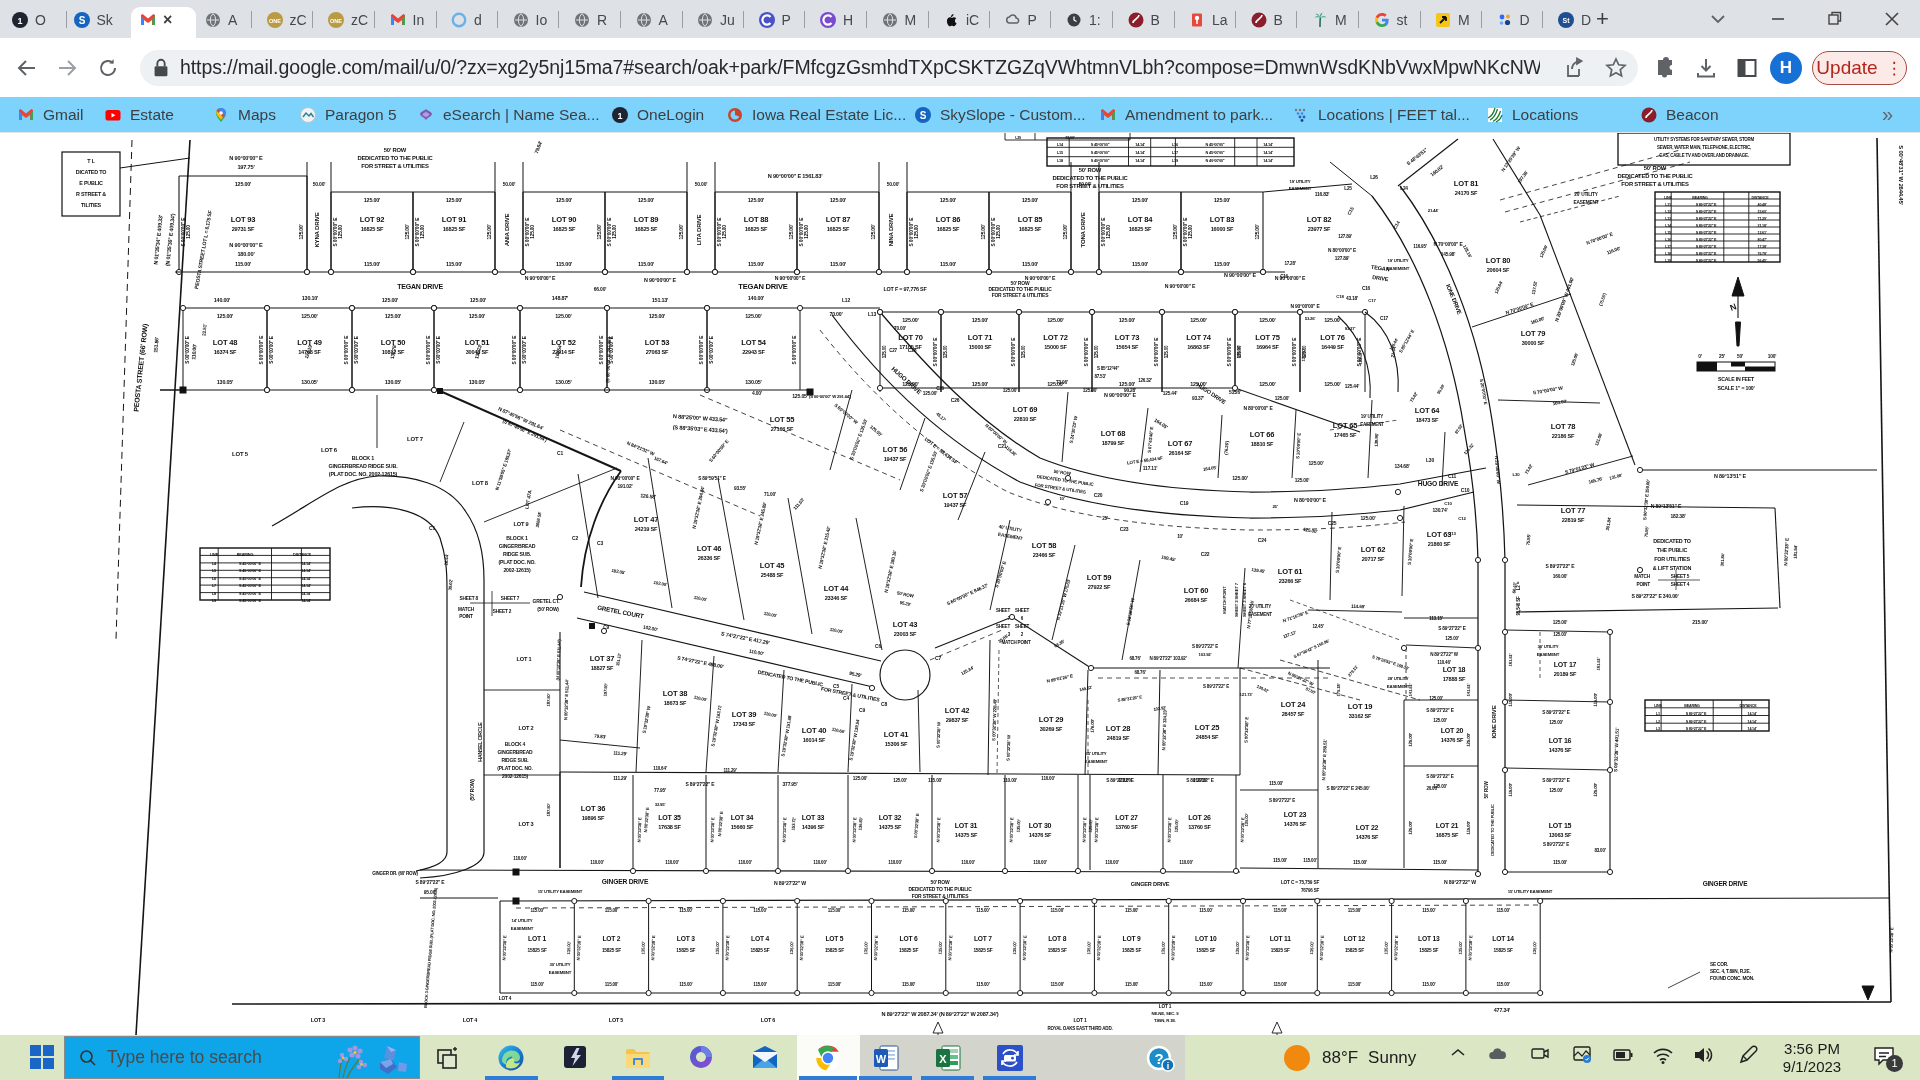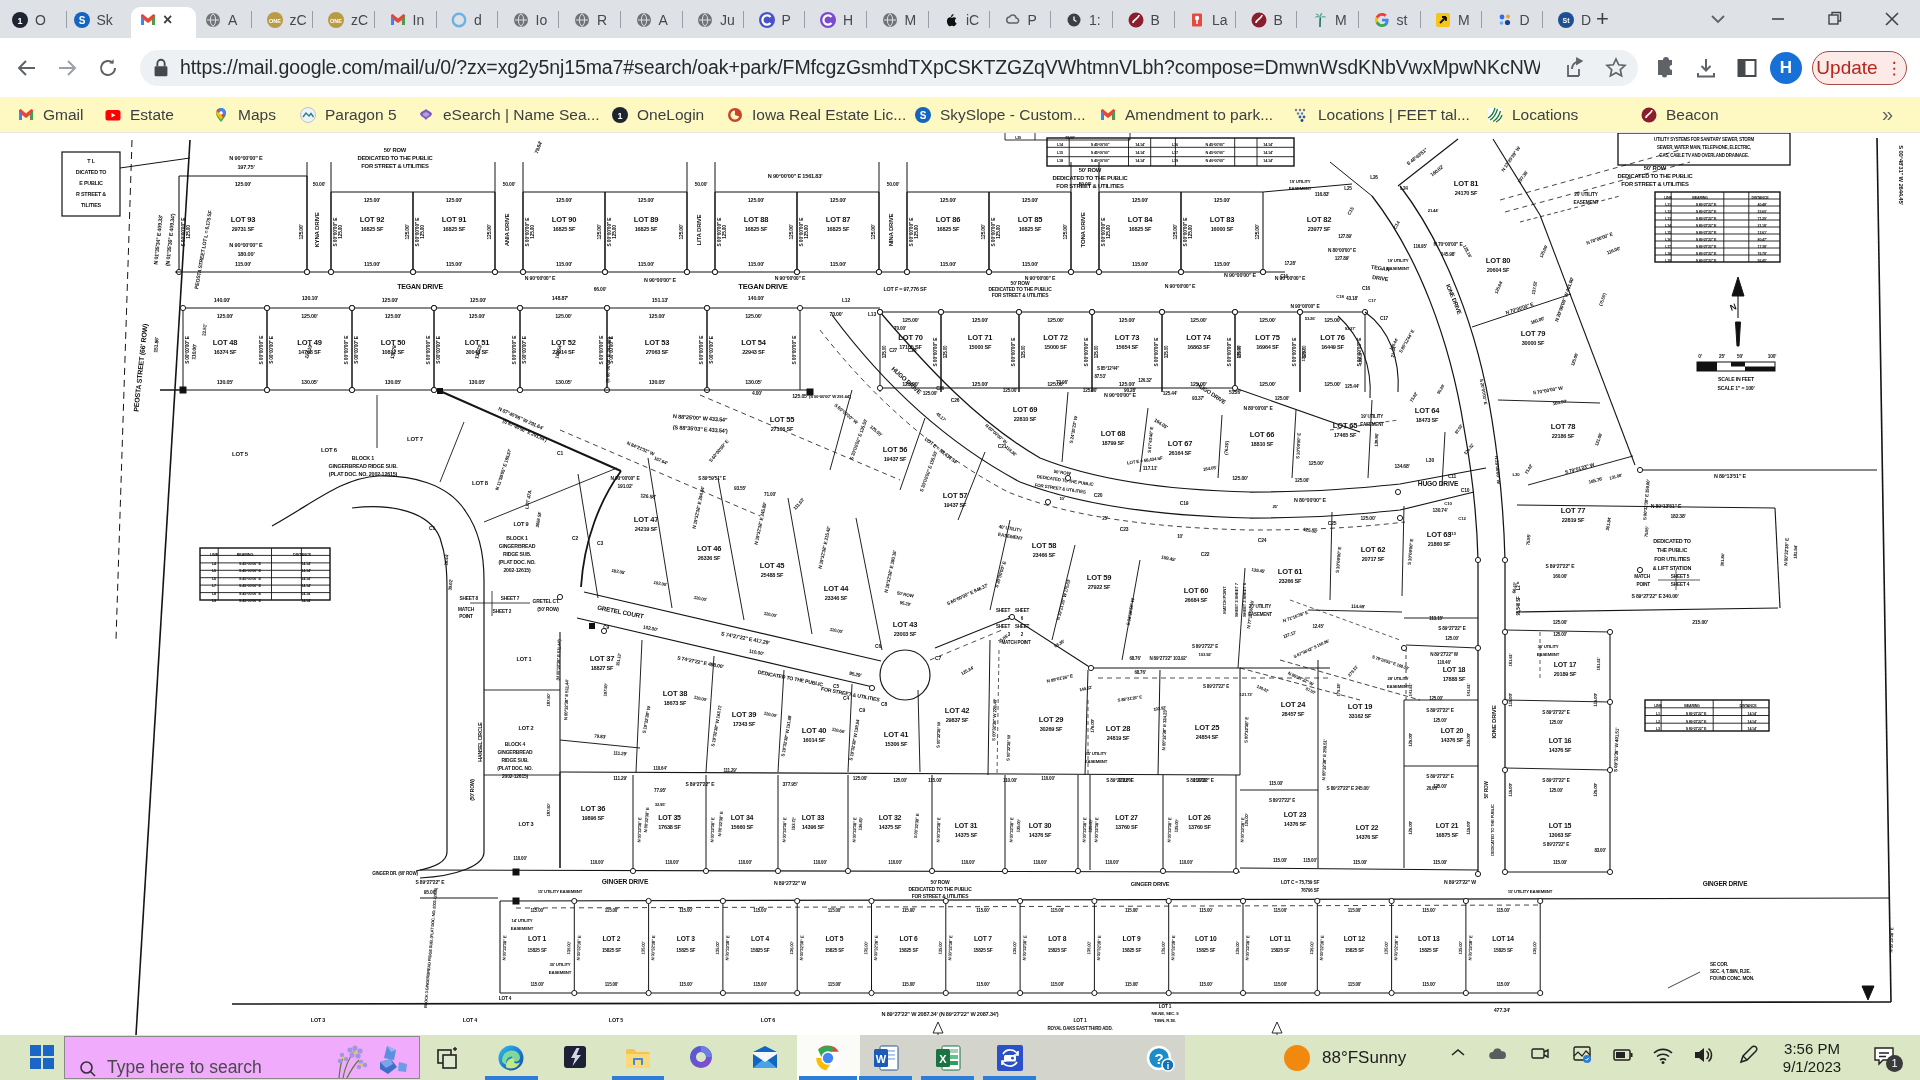--- a/index.html
+++ b/index.html
@@ -12,30 +12,30 @@
 .wbtn{position:absolute;top:9px}
 #toolbar{position:absolute;left:0;top:38px;width:1920px;height:59px;background:#fff}
 .tbi{position:absolute;top:18px}
 .tbi[style*="left:15px"],.tbi[style*="left:55px"],.tbi[style*="left:96px"]{top:17px}
 #omnibox{position:absolute;left:140px;top:12px;width:1498px;height:36px;border-radius:18px;background:#eef1f3}
 #urltext{position:absolute;left:180px;top:18px;width:1360px;height:24px;font-size:19.5px;color:#27292d;white-space:nowrap;overflow:hidden;letter-spacing:-0.1px}
 #toolbar .tbi{top:18px}
 #avatar{position:absolute;left:1770px;top:14px;width:32px;height:32px;border-radius:50%;background:#1670d6;color:#fff;font-size:17px;font-weight:700;text-align:center;line-height:32px}
 #update{position:absolute;left:1812px;top:13px;width:95px;height:34px;border:1.5px solid #a94a42;border-radius:17px;background:#fbeae8;color:#b3261a;font-size:19px;text-align:center;line-height:31px}
 #update span{margin-left:8px;font-size:17px}
-#bmbar{position:absolute;left:0;top:97px;width:1920px;height:36px;background:#fef9c3;border-bottom:1px solid #e4e6e8}
+#bmbar{position:absolute;left:0;top:97px;width:1920px;height:36px;background:#7dd3fc;border-bottom:1px solid #e4e6e8}
 .bm{position:absolute;top:9px;height:18px;display:flex;align-items:center;gap:9px}
 .bm span{font-size:15.5px;color:#3c4043;white-space:nowrap}
 .chev{position:absolute;left:1882px;top:6px;font-size:20px;color:#5f6368}
 #map{position:absolute;left:0;top:133px;width:1920px;height:902px;background:#fff}
 #taskbar{position:absolute;left:0;top:1035px;width:1920px;height:45px;background:#dbe6c4}
 #graytile{position:absolute;left:860px;top:0;width:325px;height:45px;background:#d3d5cc}
 #chrometile{position:absolute;left:797px;top:0;width:63px;height:45px;background:#fbfbf8}
 .tk{position:absolute;top:9px}
-#searchbox{position:absolute;left:64px;top:1px;width:356px;height:43px;background:#f0abfc;border:1px solid #8a8a8a;display:flex;align-items:flex-end}
+#searchbox{position:absolute;left:64px;top:1px;width:356px;height:43px;background:#0ea5e9;border:1px solid #8a8a8a;display:flex;align-items:center}
 #searchbox span{font-size:17.5px;color:#4a4a4a}
 #flowers{position:absolute;right:2px;top:1px}
 .ul{position:absolute;top:41px;height:4px;background:#2e7cd6}
 #weather{position:absolute;left:1284px;top:0;height:45px;display:flex;align-items:center;font-size:17px;color:#1c1c1c}
 #wsun{width:26px;height:26px;border-radius:50%;background:#f2890f;margin-right:12px}
 #clock{position:absolute;left:1762px;top:5px;width:100px;text-align:center;font-size:15px;color:#1a1a1a;line-height:18px}
 #badge{position:absolute;left:1886px;top:20px;width:17px;height:17px;border-radius:50%;background:#3a3a3a;color:#fff;font-size:11px;text-align:center;line-height:17px}
 text{font-family:"Liberation Sans",sans-serif}
 </style></head>
 <body>
@@ -1922,21 +1922,21 @@
     </div>
 <div class="ul" style="left:485px;width:53px"></div>
     <div class="ul" style="left:612px;width:52px"></div>
     <div class="ul" style="left:799px;width:58px"></div>
     <div class="ul" style="left:859px;width:53px"></div>
     <div class="ul" style="left:921px;width:53px"></div>
     <div class="ul" style="left:983px;width:53px"></div>
 <div id="weather">
       <div id="wsun"></div>
       <span style="font-weight:400">88°F</span>
-      <span style="">Sunny</span>
+      <span style="margin-left:10px">Sunny</span>
     </div>
 
 <svg class="tk" style="left:1449px" width="18" height="18" viewBox="0 0 18 18">
       <path d="M3 11 l6-5 6 5" stroke="#222" stroke-width="1.6" fill="none"></path>
     </svg>
 <svg class="tk" style="left:1487px" width="22" height="22" viewBox="0 0 22 22">
       <path d="M5.5 15 a3.5 3.5 0 0 1 .5-7 a4.5 4.5 0 0 1 8.6-.8 A3.2 3.2 0 0 1 15.5 15z" fill="#5a5d60"></path>
     </svg>
 <svg class="tk" style="left:1530px" width="20" height="20" viewBox="0 0 20 20">
       <rect x="2" y="5" width="12" height="9" rx="1.5" fill="none" stroke="#222" stroke-width="1.4"></rect>

